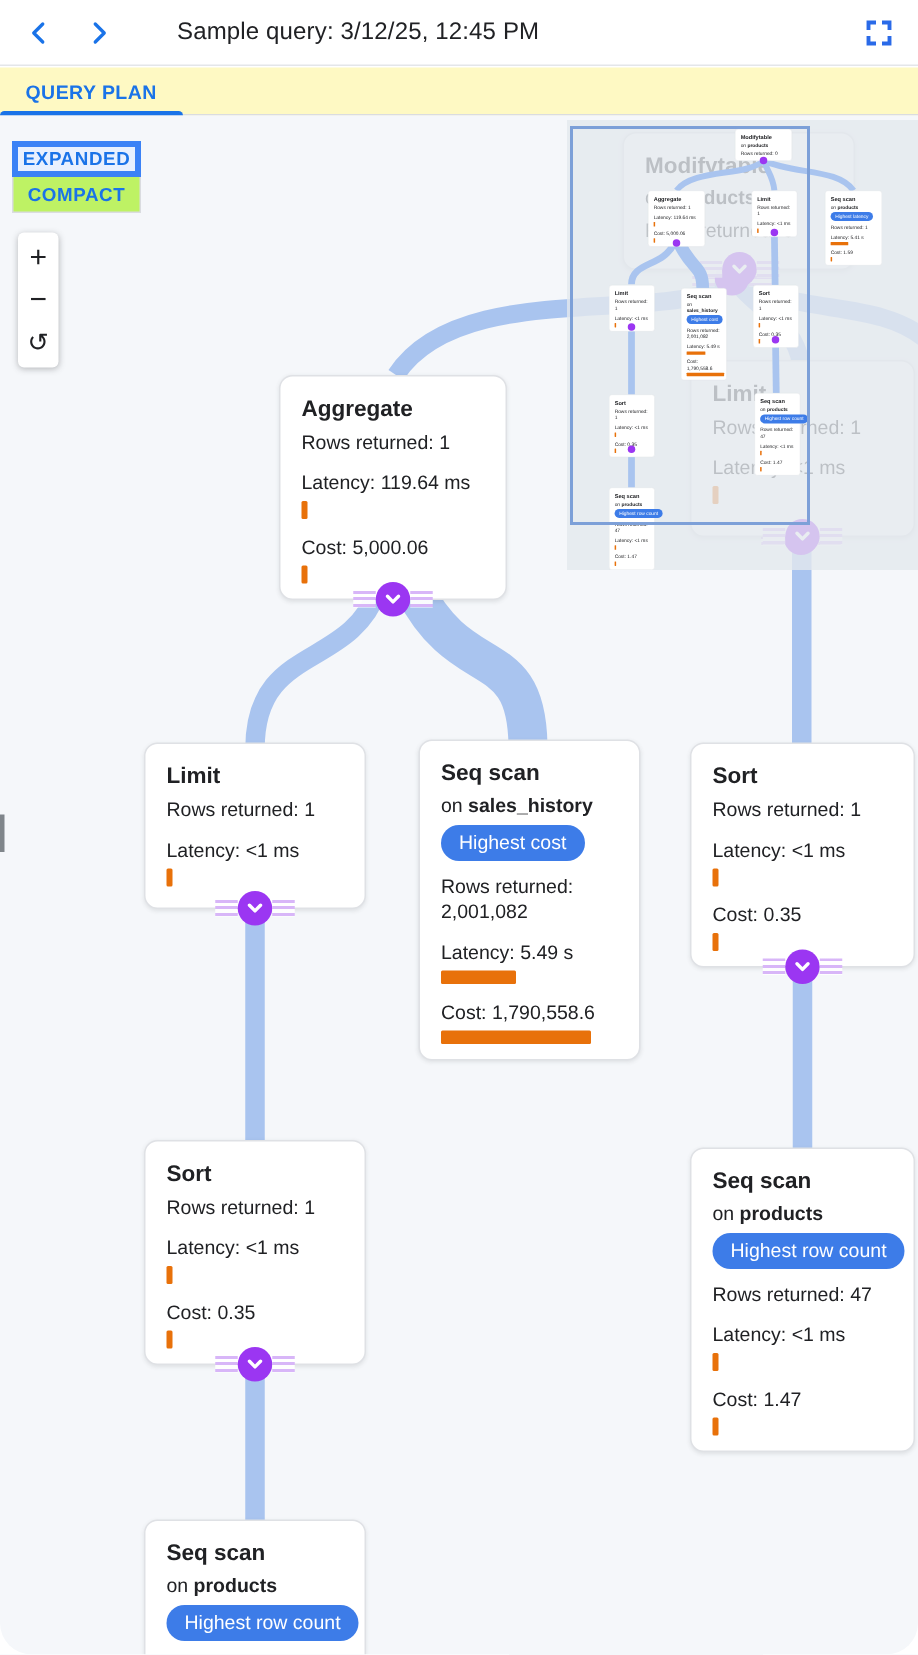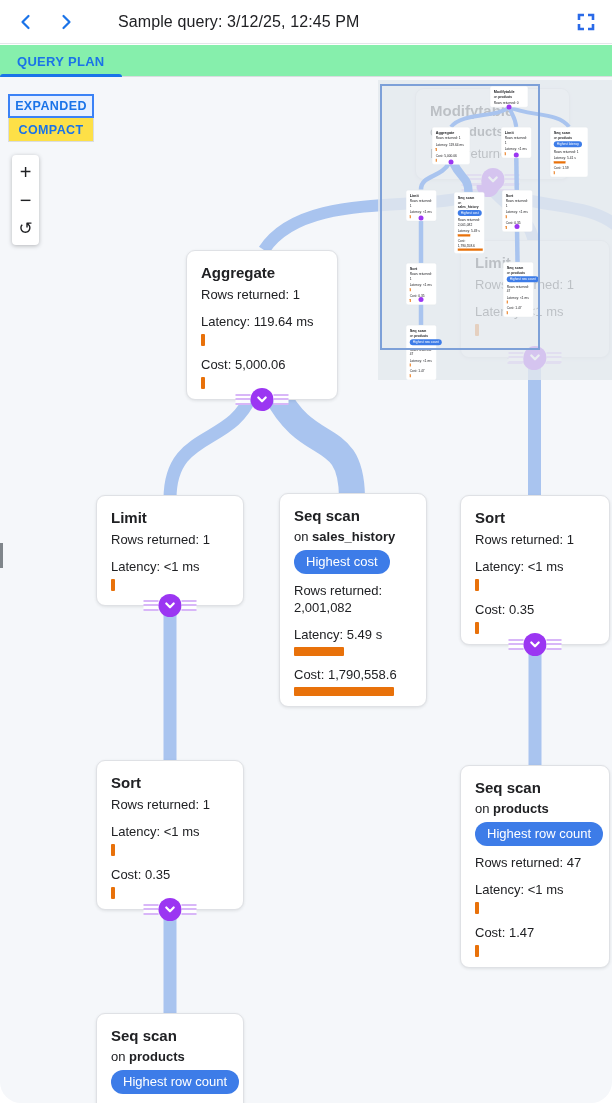--- a/index.html
+++ b/index.html
@@ -8,21 +8,21 @@
 
   
   .header { position:absolute; left:0; top:0; width:612px; height:44px; background:#fff;
             border-bottom:1px solid #e4e6e9; display:flex; align-items:center; }
   .nav-btn { width:40px; height:36px; display:flex; align-items:center; justify-content:center; cursor:pointer; }
   .nav-btn:first-child { margin-left:6px; }
   .header-title { font-size:16px; color:#202124; margin-left:32px; letter-spacing:.1px; }
   .fs-btn { position:absolute; right:8px; top:4px; width:36px; height:36px; display:flex; align-items:center; justify-content:center; cursor:pointer; }
 
   
-  .tabbar { position:absolute; left:0; top:45px; width:612px; height:32px; background:#86efac;
+  .tabbar { position:absolute; left:0; top:45px; width:612px; height:32px; background:#fef9c3;
             border-bottom:1px solid #dadce0; display:flex; }
   .tab { height:32px; padding:0 17px; display:flex; align-items:center; font-size:13px; font-weight:bold;
          letter-spacing:.3px; color:#5f6368; position:relative; cursor:pointer; }
   .tab.active { color:#1a73e8; }
   .tab.active::after { content:""; position:absolute; left:0; right:0; bottom:0; height:3px; background:#1a73e8;
                        border-radius:3px 3px 0 0; }
 
   
   .canvas { position:absolute; left:0; top:77px; width:612px; height:1026px; background:#f5f7fa; overflow:hidden; }
   .edges { position:absolute; left:0; top:0; z-index:0; }
@@ -45,22 +45,22 @@
           align-items:center; z-index:3; cursor:pointer; }
   .stripe { width:15px; height:11px;
             background:repeating-linear-gradient(to bottom,#d8b6f8 0 2px, rgba(255,255,255,.95) 2px 4.3px); }
   .circ { width:23px; height:23px; border-radius:50%; background:#9b36f2; display:flex; align-items:center;
           justify-content:center; flex:none; }
 
   
   .view-toggle { position:absolute; left:8px; top:17px; width:86px; z-index:8; }
   .vt-btn { width:86px; height:24px; display:flex; align-items:center; justify-content:center;
             font-size:12.5px; font-weight:bold; letter-spacing:.4px; color:#1a73e8; cursor:pointer; }
-  .vt-btn.sel { background:#e8f0fe; border:2px solid #3b82f6; }
-  .vt-btn.unsel { background:#fde047; border:1px solid #dadce0; border-top:none; }
+  .vt-btn.sel { background:#e8f0fe; border:4px solid #3b82f6; }
+  .vt-btn.unsel { background:#bef264; border:1px solid #dadce0; border-top:none; }
   .zoom-panel { position:absolute; left:12px; top:78px; width:27px; height:90px; background:#fff; border-radius:4px;
                 box-shadow:0 1px 4px rgba(60,64,67,.35); z-index:8; display:flex; flex-direction:column;
                 align-items:center; justify-content:space-between; padding:5px 0; }
   .zp-btn { width:24px; height:24px; display:flex; align-items:center; justify-content:center; font-size:20px;
             color:#202124; cursor:pointer; line-height:1; }
   .zp-btn.reset { font-size:17px; }
 
   
   .minimap { position:absolute; left:378px; top:3px; width:234px; height:300px; z-index:5;
              background:rgba(228,232,238,0.8); }

